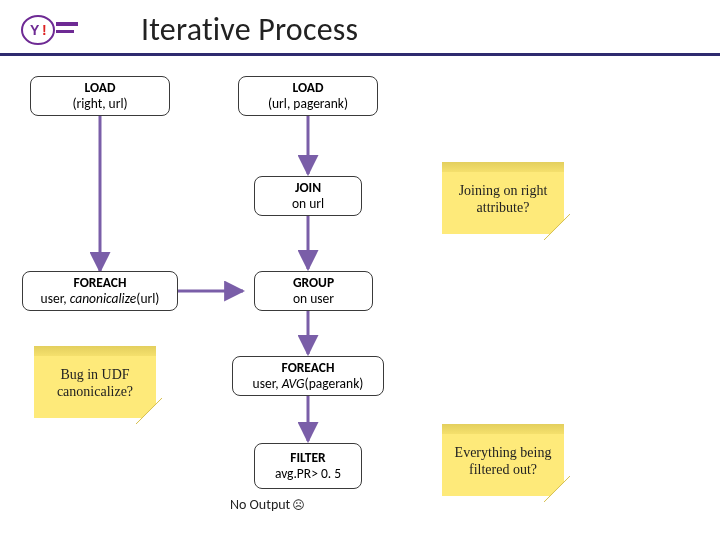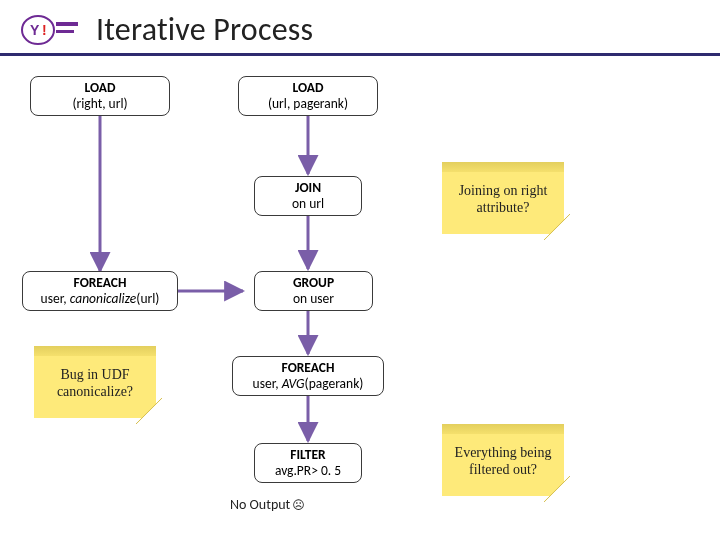--- a/index.html
+++ b/index.html
@@ -21,20 +21,21 @@
   .logo {
     width: 64px; height: 36px;
     display: flex; align-items: center; justify-content: center;
   }
   .logo svg { width: 64px; height: 36px; }
   .title {
     font-size: 32px;
     font-weight: 400;
     color: #222;
     letter-spacing: 0.2px;
+    margin-left: 45px;
   }
   .canvas { position: relative; width: 720px; height: 470px; }
   .pill {
     position: absolute;
     border: 1px solid #3a3a3a;
     border-radius: 8px;
     background: #fff;
     text-align: center;
     display: flex; flex-direction: column;
     align-items: center; justify-content: center;
@@ -153,21 +154,21 @@
     <span class="row2">on user</span>
   </div>
 
   <div class="pill" style="left:232px; top:300px; width:152px; height:40px;">
     <span class="row1">FOREACH</span>
     <span class="row2">
       <span>user, </span><span class="emph-it">AVG</span><span>(pagerank)</span>
     </span>
   </div>
 
-  <div class="pill" style="left:254px; top:387px; width:108px; height:40px;">
+  <div class="pill" style="left:254px; top:387px; width:108px; height:46px;">
     <span class="row1">FILTER</span>
     <span class="row2">avg.PR&gt; 0. 5</span>
   </div>
 
   <div class="sticky" style="left:442px; top:108px;">Joining on right attribute?</div>
 
   <div class="sticky" style="left:34px; top:292px;">Bug in UDF canonicalize?</div>
 
   <div class="sticky" style="left:442px; top:370px;">Everything being filtered out?</div>
 

